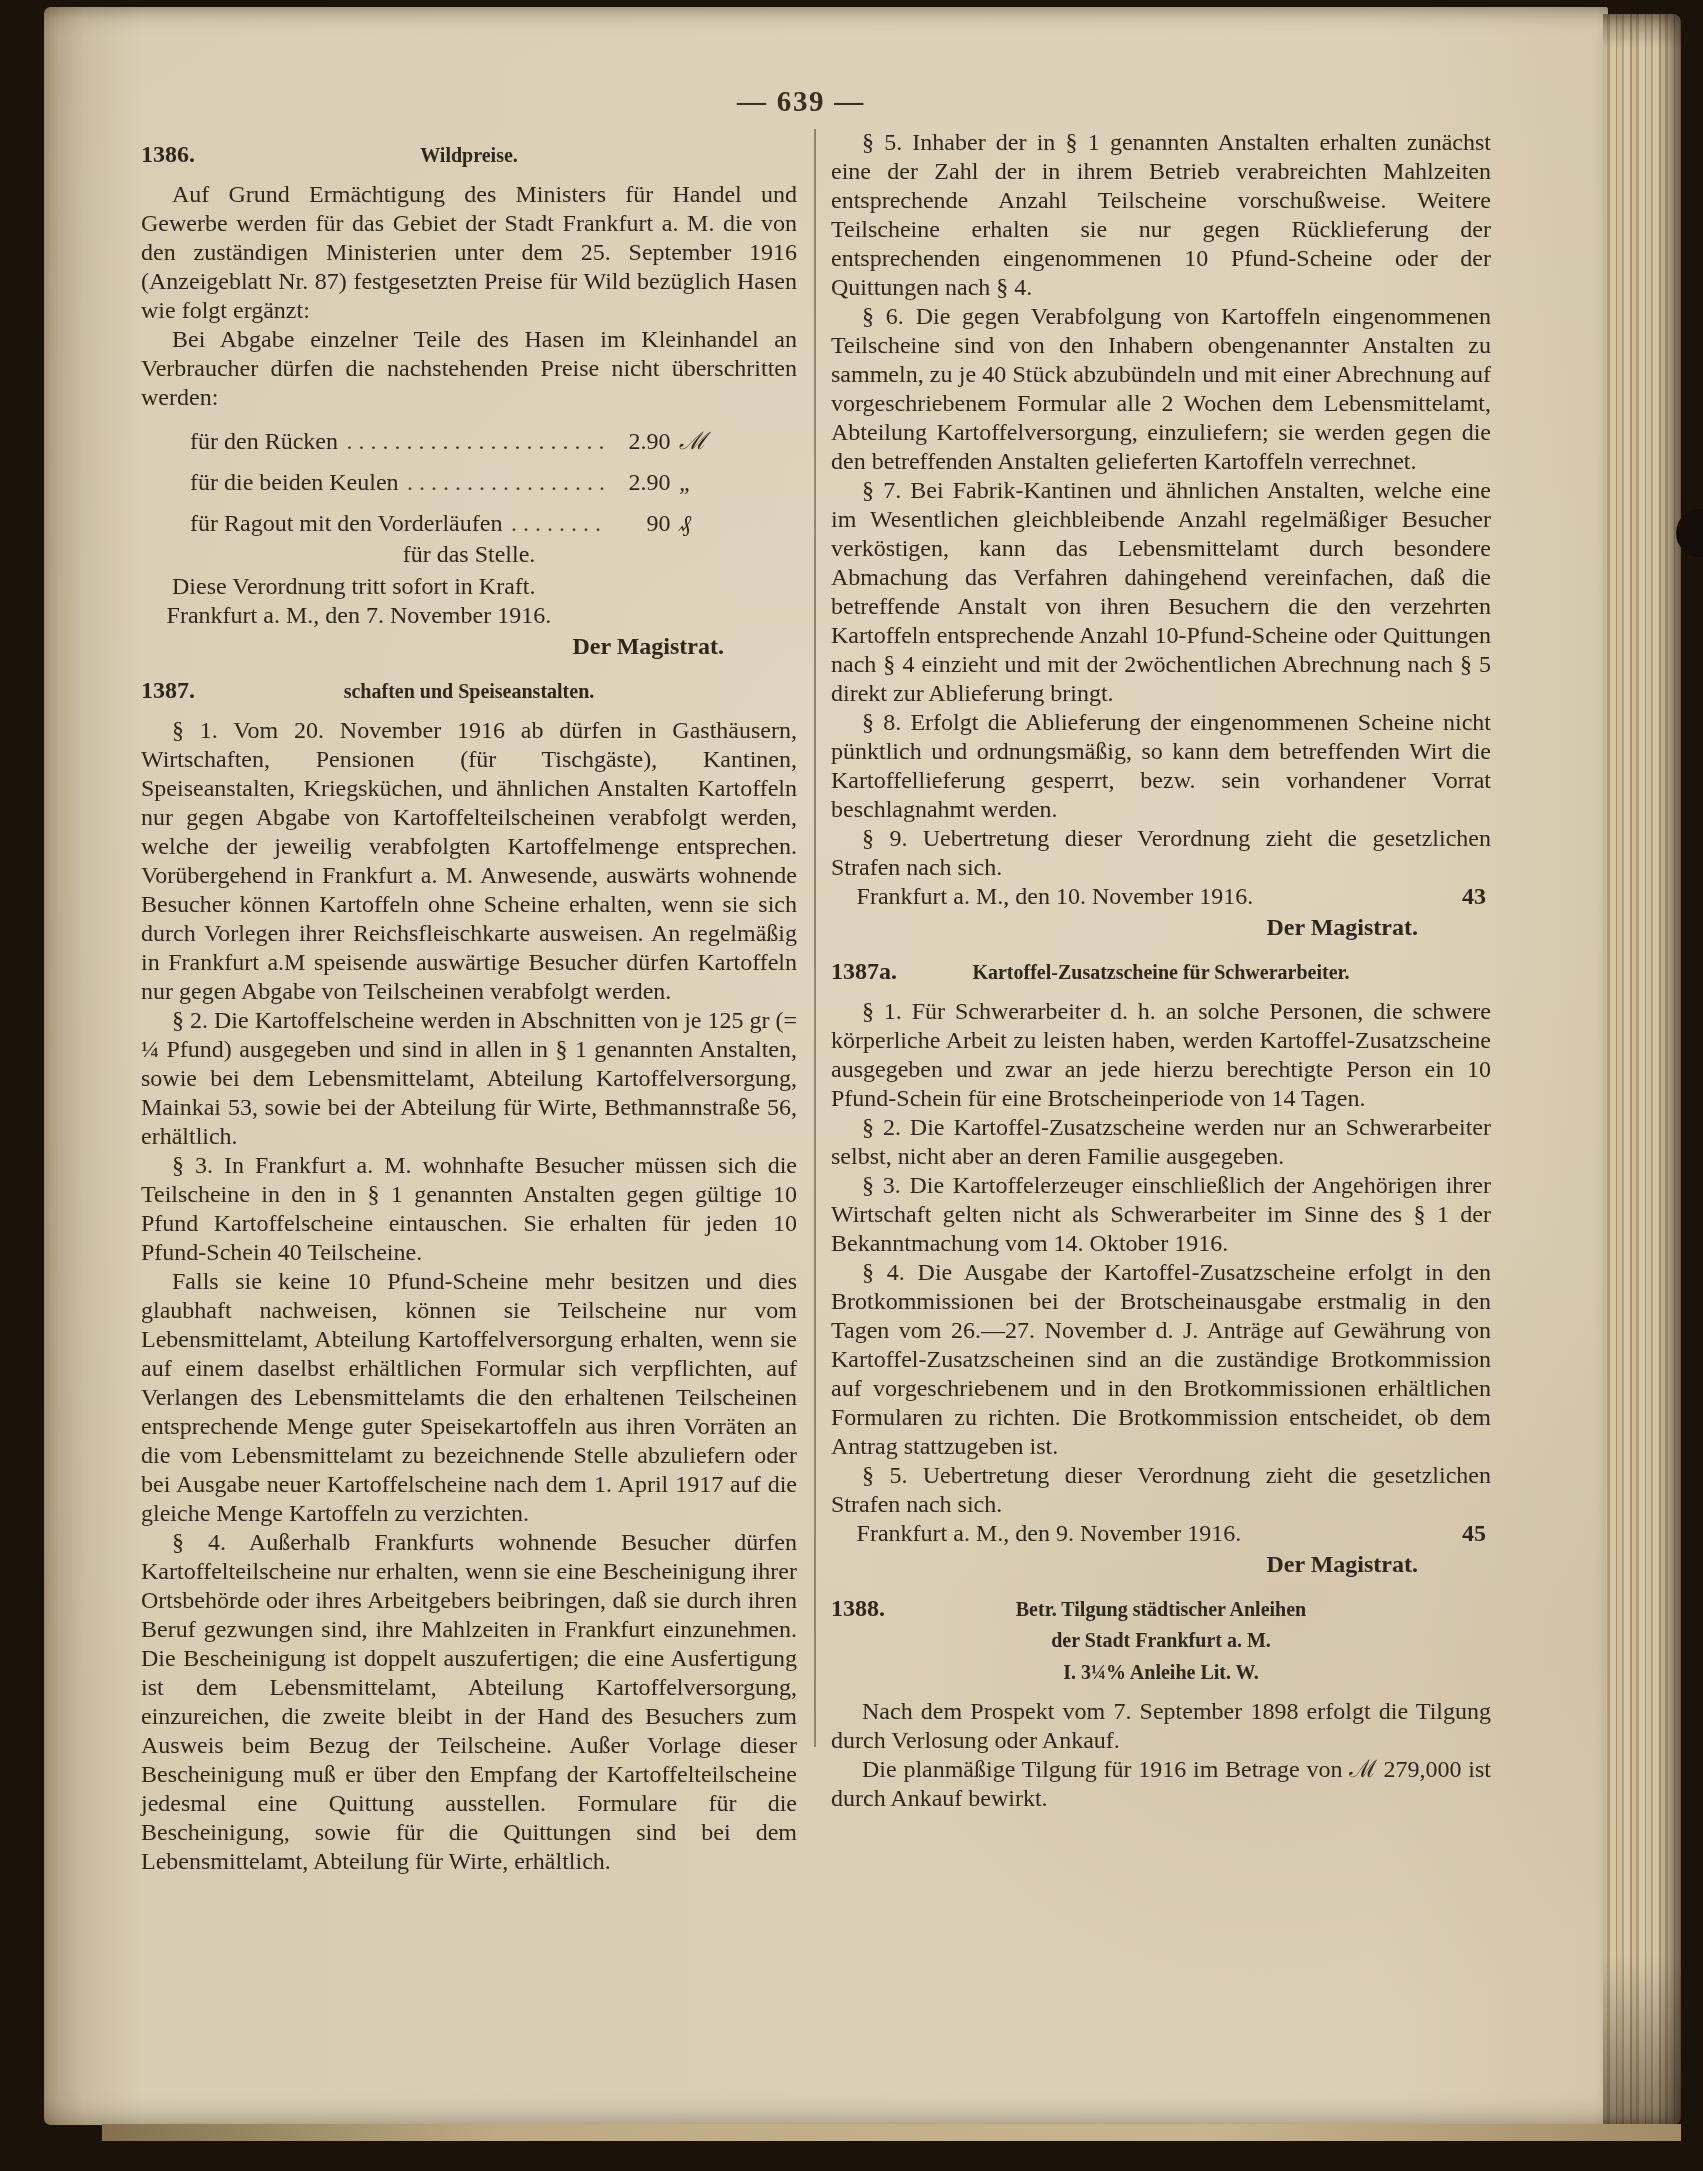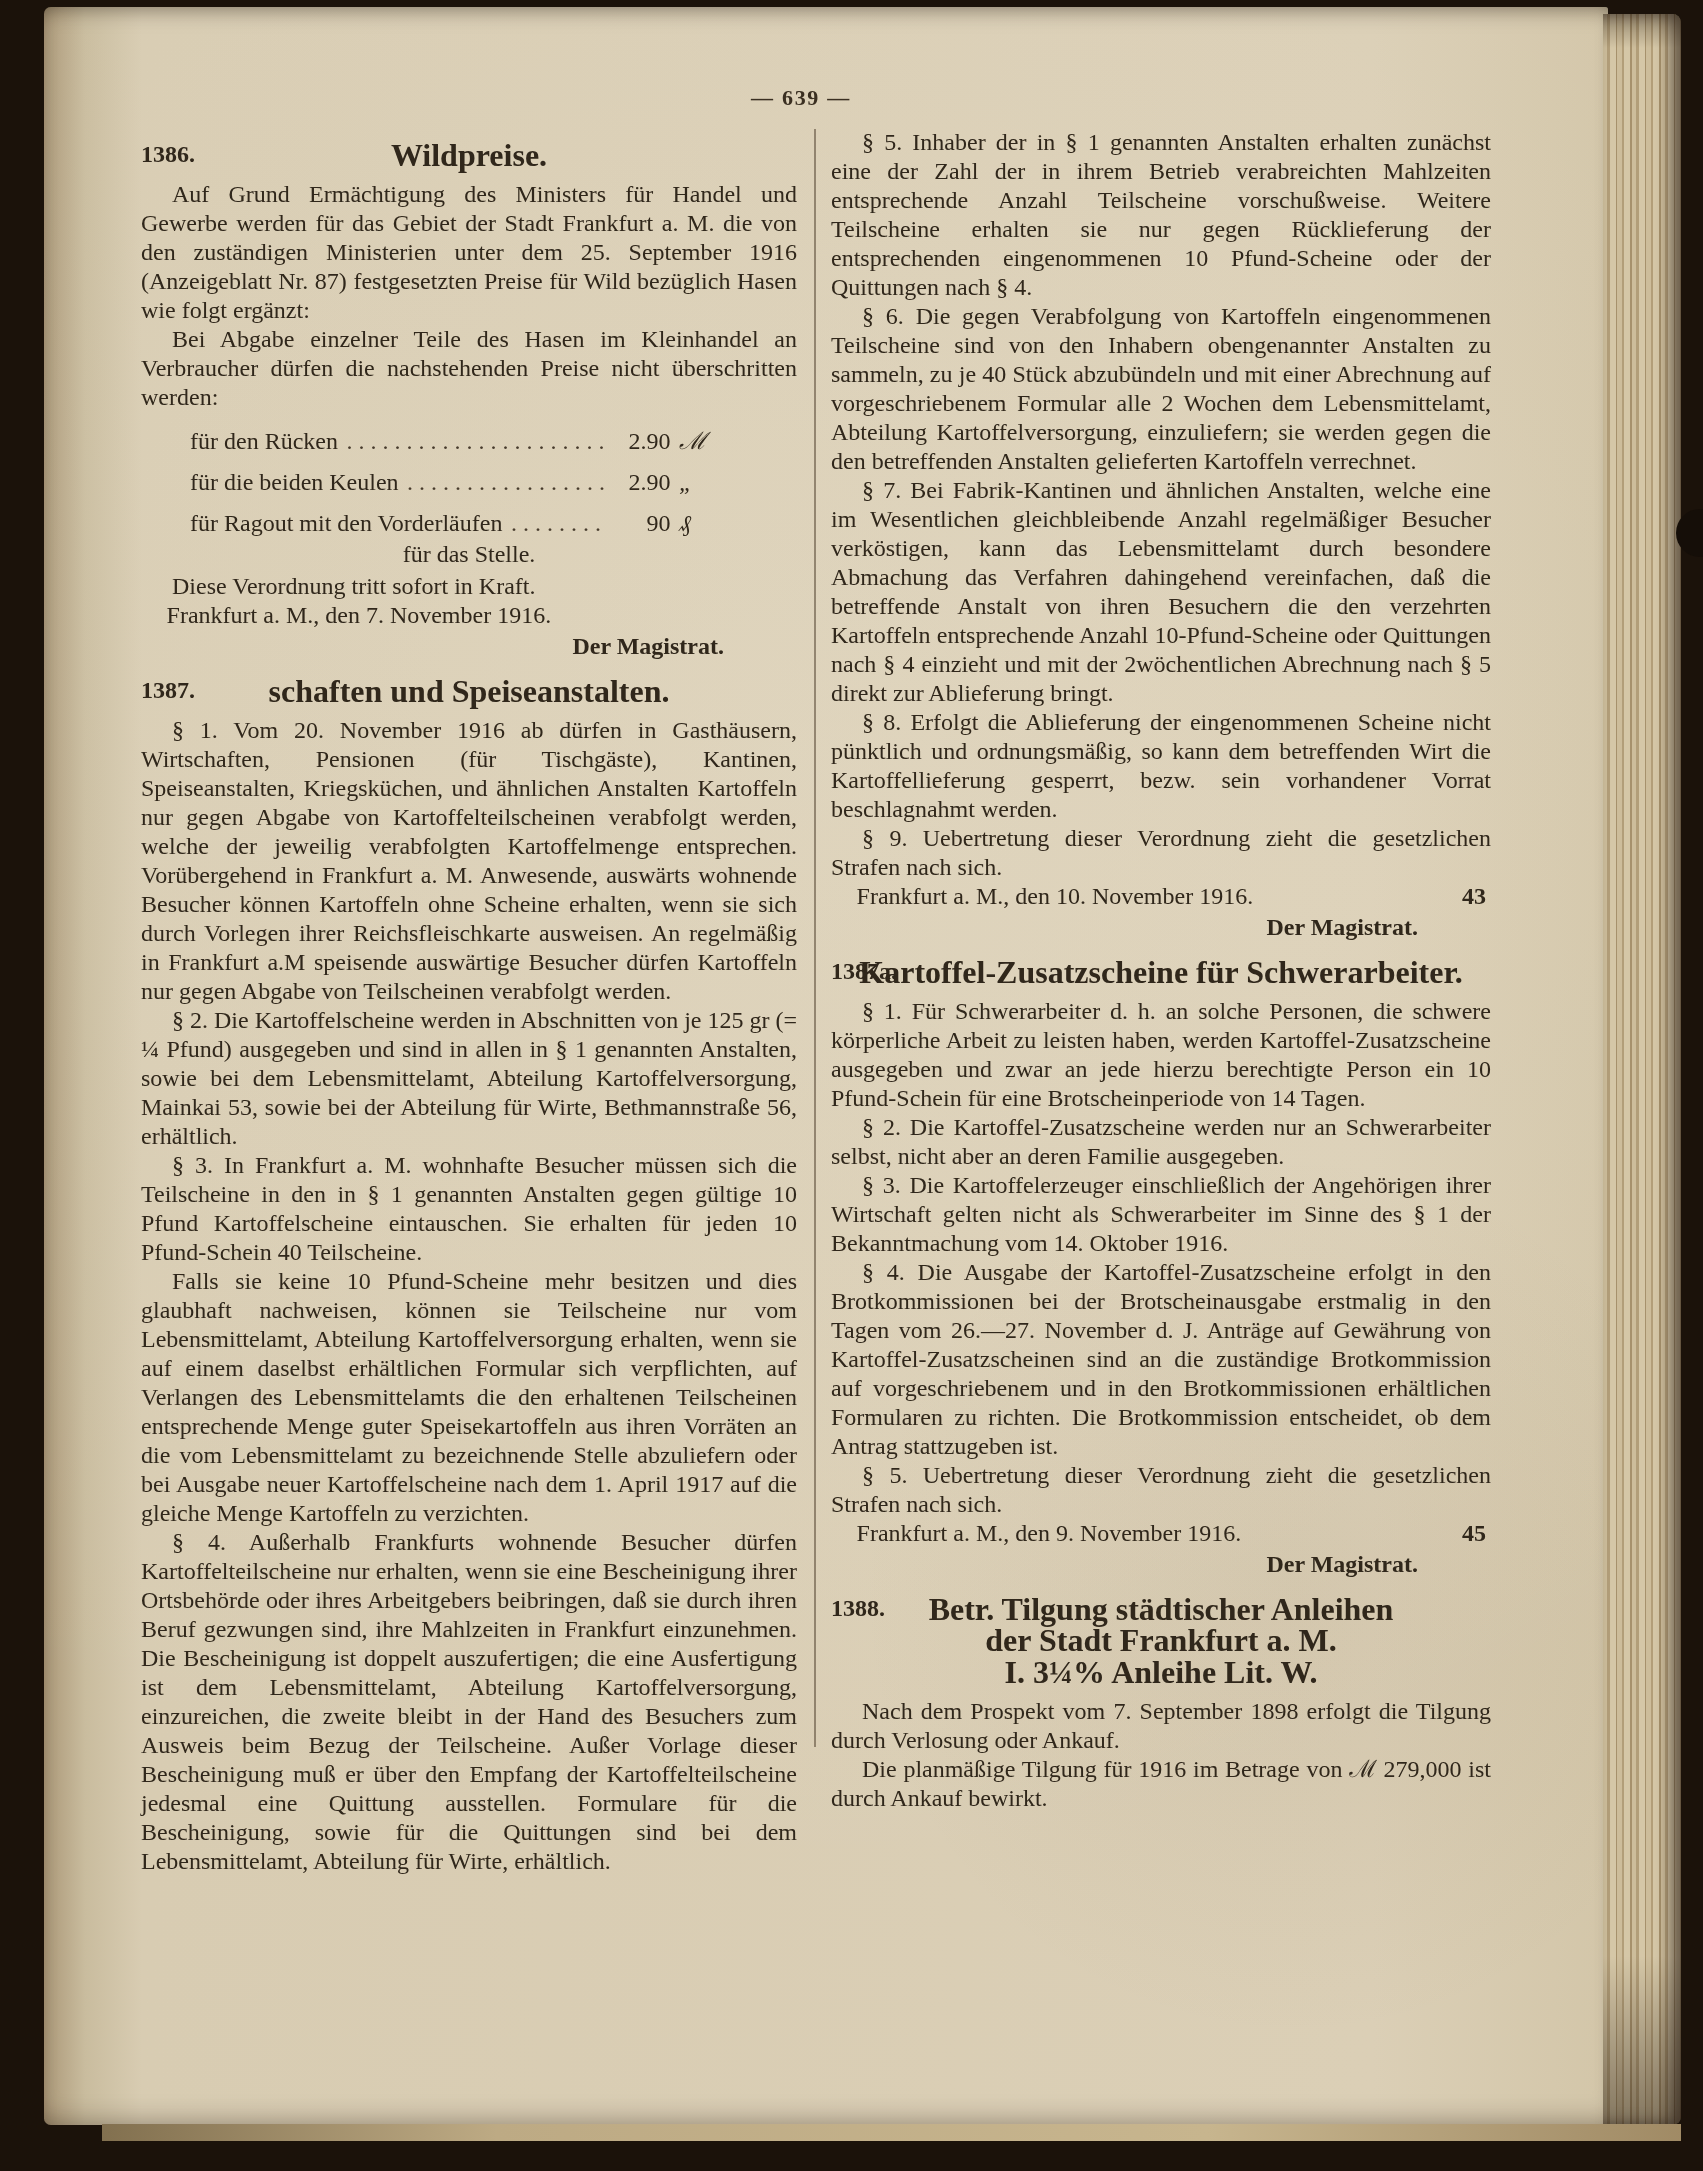--- a/index.html
+++ b/index.html
@@ -36,37 +36,37 @@
     background:linear-gradient(90deg,#82704f,#bdaa84 25%,#c7b58e 70%,#97826025);
     background-color:#a28c66;
   }
   .notch{
     position:absolute;left:1676px;top:509px;width:27px;height:48px;
     background:#150e08;border-radius:24px 0 0 24px;
   }
   
   .page-number{
     position:absolute;left:141px;top:85px;width:1320px;
-    text-align:center;font-weight:bold;font-size:22px;letter-spacing:1.7px;color:#3a2f21;
+    text-align:center;font-weight:bold;font-size:29px;letter-spacing:1.7px;color:#3a2f21;
   }
   
   .col-divider{
     position:absolute;left:814px;top:129px;width:1.7px;height:1618px;
     background:rgba(72,56,38,.5);
   }
   
   .col{position:absolute;top:128px;font-size:24px;line-height:29px;}
   #col-left{left:141px;width:656px;}
   #col-right{left:831px;width:660px;}
 
   .para{margin:0;text-align:justify;text-indent:31px;}
   .entry{position:relative;margin:15.3px 0 8.5px;}
   .col .entry:first-child{margin-top:12px;}
   .entry-num{position:absolute;left:0;top:0;font-weight:bold;}
-  .entry-title{text-align:center;font-weight:bold;font-size:32px;line-height:31.5px;}
+  .entry-title{text-align:center;font-weight:bold;font-size:20px;line-height:31.5px;}
   .prices{margin:3.4px 0 1.7px 49px;width:526px;}
   .price-row{display:flex;align-items:baseline;}
   .price-label{white-space:nowrap;padding-right:8.5px;}
   .price-dots{flex:1;overflow:hidden;white-space:nowrap;color:#473b2c;}
   .price-value{min-width:65px;text-align:right;margin-top:12px;}
   .price-unit{min-width:37px;padding-left:8.5px;font-style:italic;}
   .centerline{text-align:center;margin:0 0 3.4px;}
   .dateline{display:flex;align-items:baseline;}
   .dl-text{padding-left:25.6px;}
   .dl-ref{margin-left:auto;font-weight:bold;padding-right:5.1px;}

